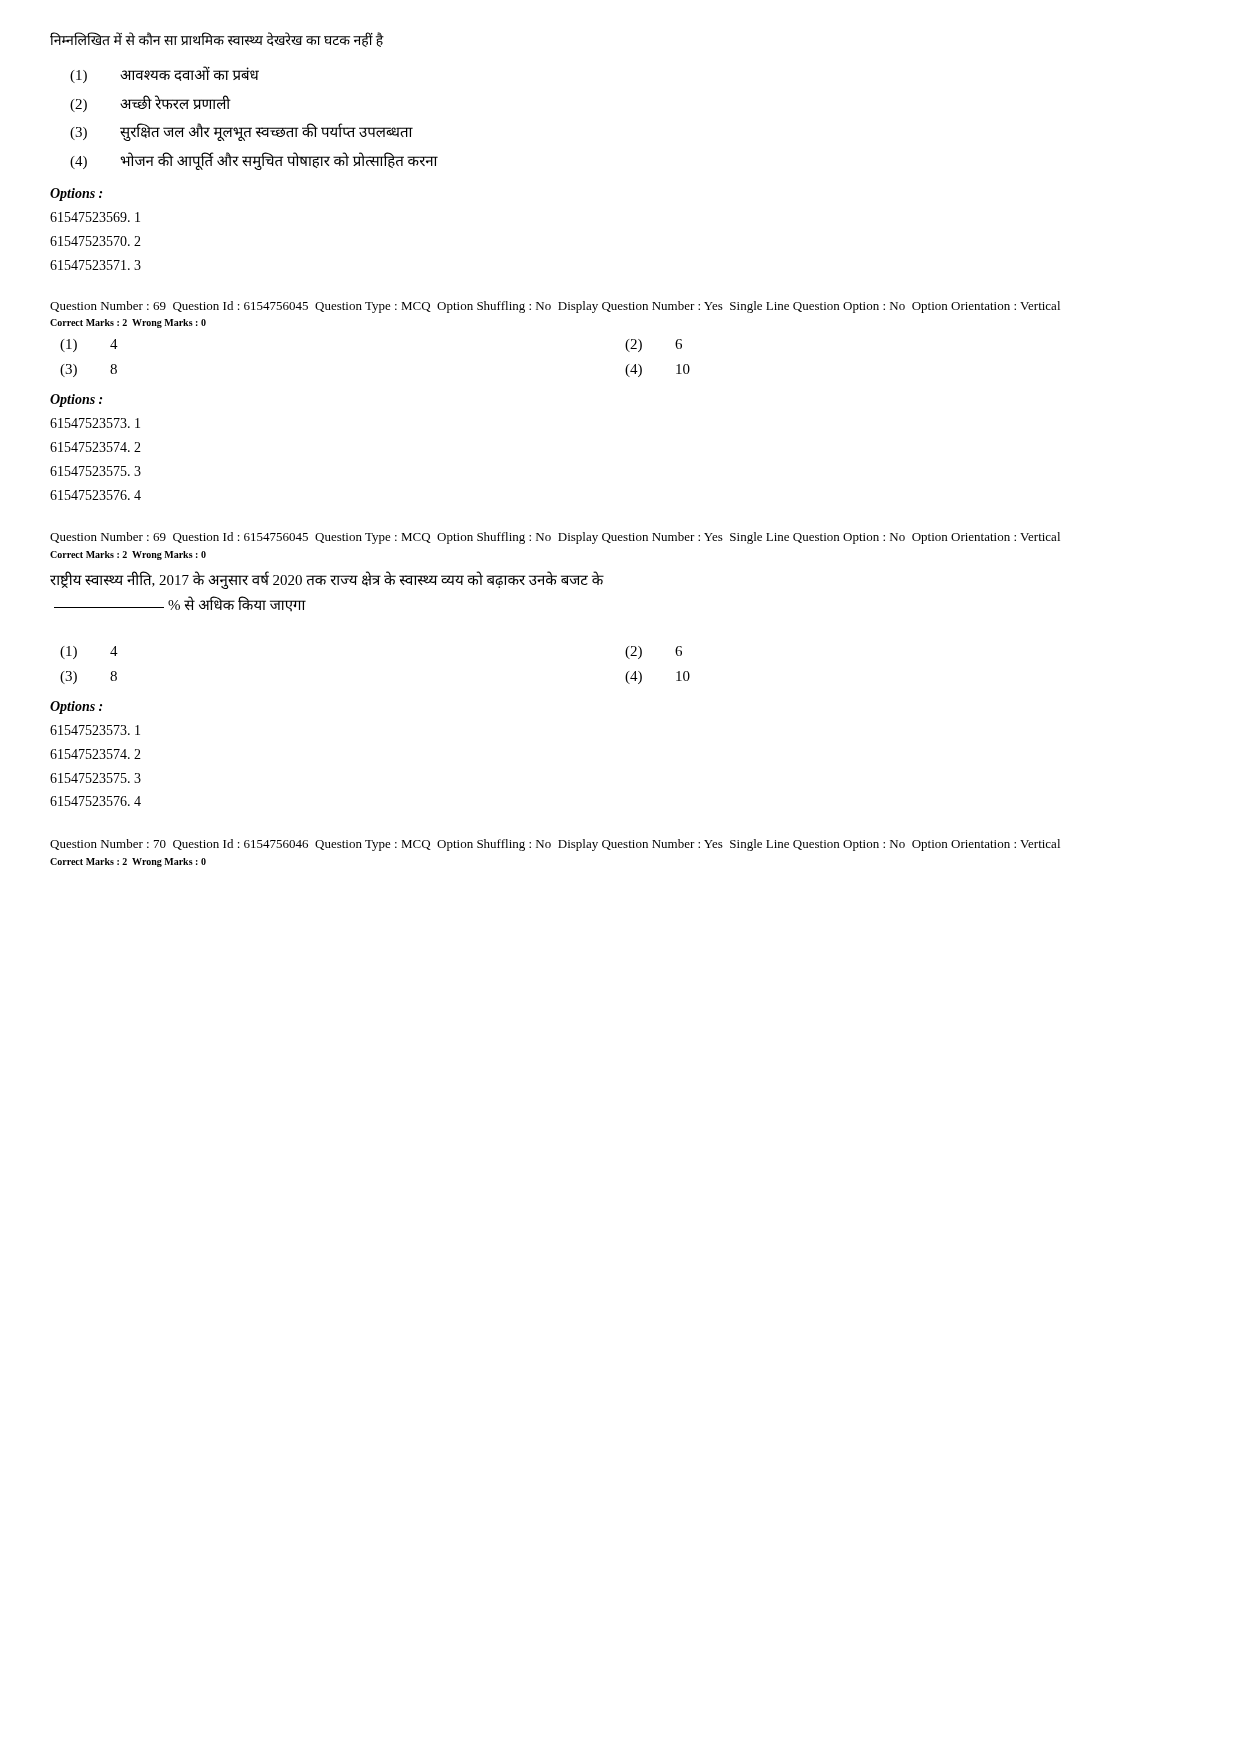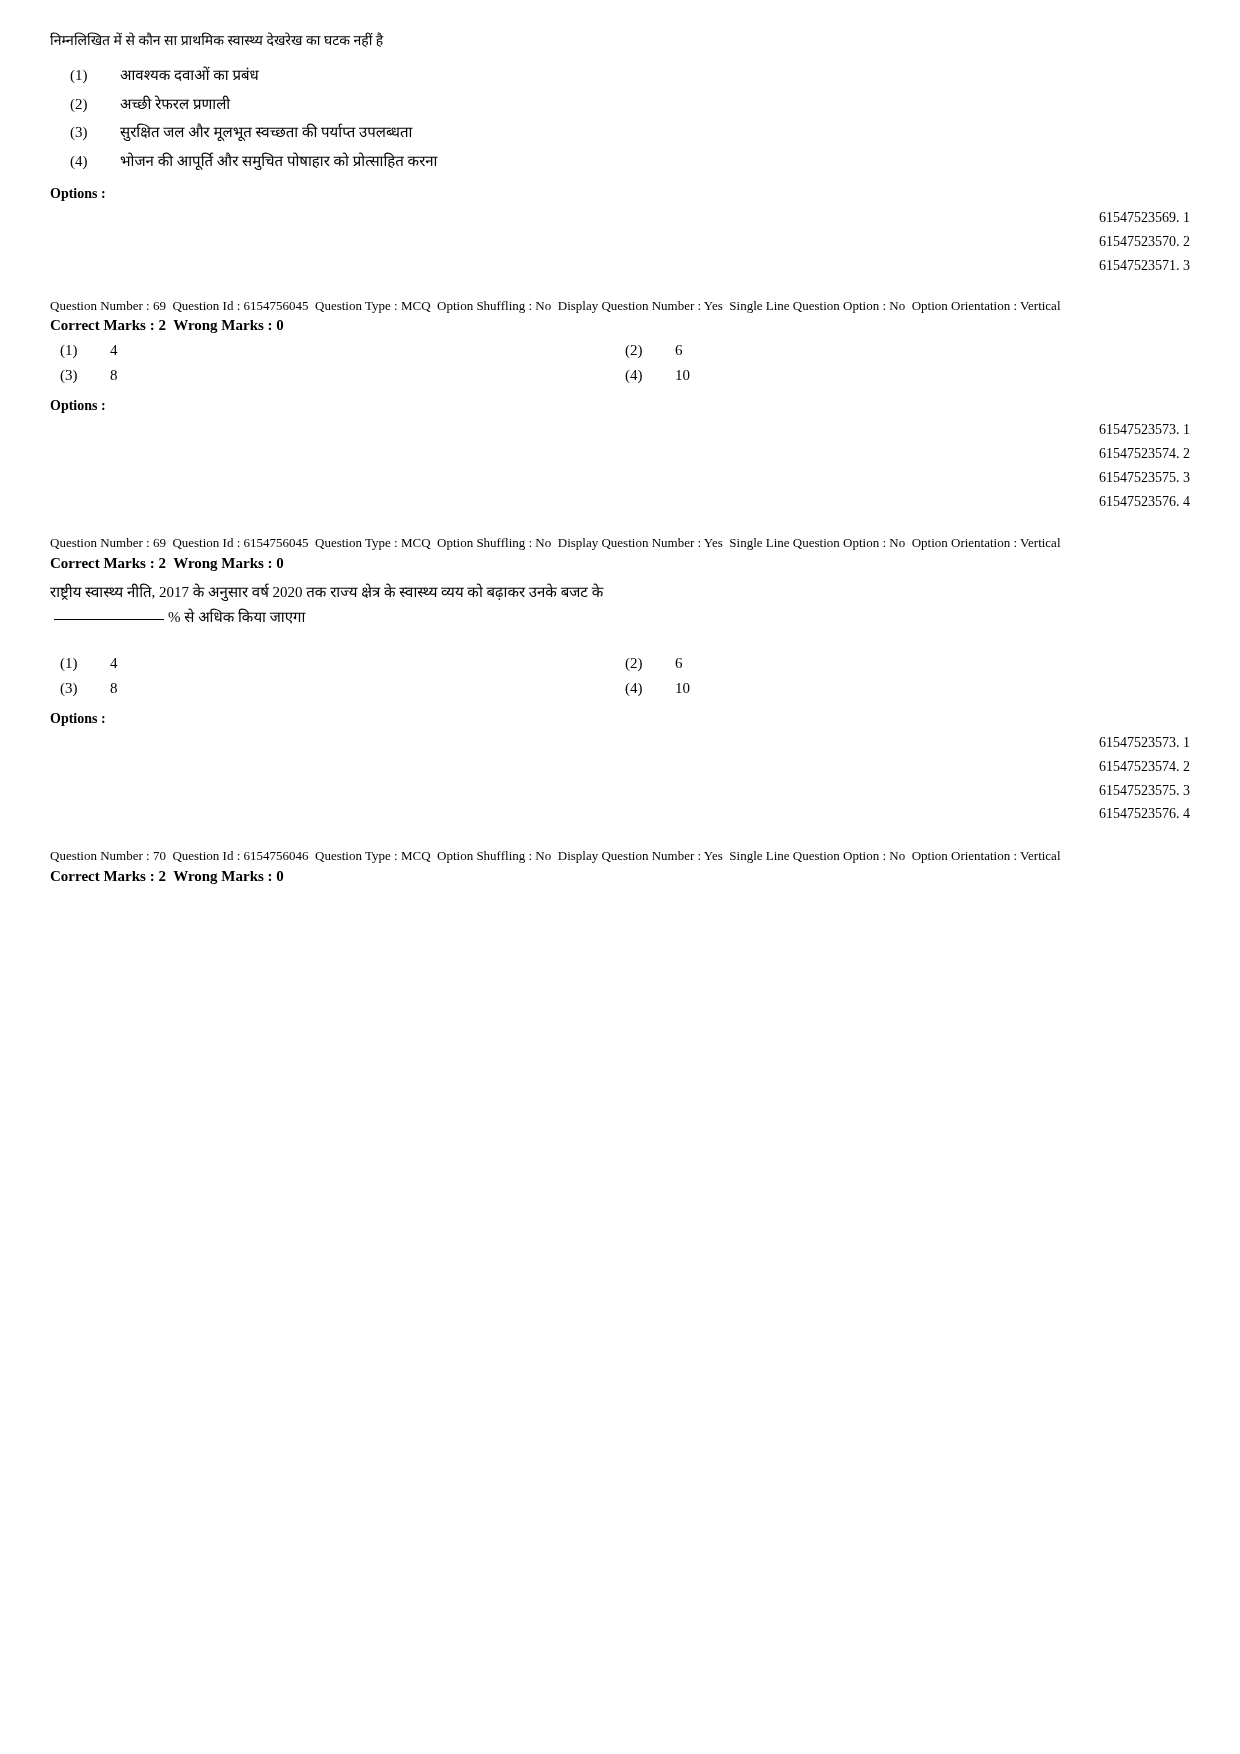--- a/index.html
+++ b/index.html
@@ -35,35 +35,35 @@
       font-size: 15px;
     }
     .option-text {
       font-size: 15px;
     }
     .options-label {
       font-weight: bold;
       font-size: 14px;
       margin-bottom: 4px;
       margin-top: 10px;
+      font-style: italic;
     }
     .answer-option {
       font-size: 14px;
       line-height: 1.7;
-      text-align: right;
     }
     .meta-info {
       font-size: 13px;
       font-weight: normal;
       margin-top: 18px;
       margin-bottom: 2px;
       line-height: 1.5;
     }
     .correct-marks {
-      font-size: 15px;
+      font-size: 10px;
       font-weight: bold;
       margin-bottom: 8px;
     }
     .question-block {
       margin-bottom: 10px;
     }
     .grid-options {
       display: grid;
       grid-template-columns: 1fr 1fr;
       gap: 8px 0;

